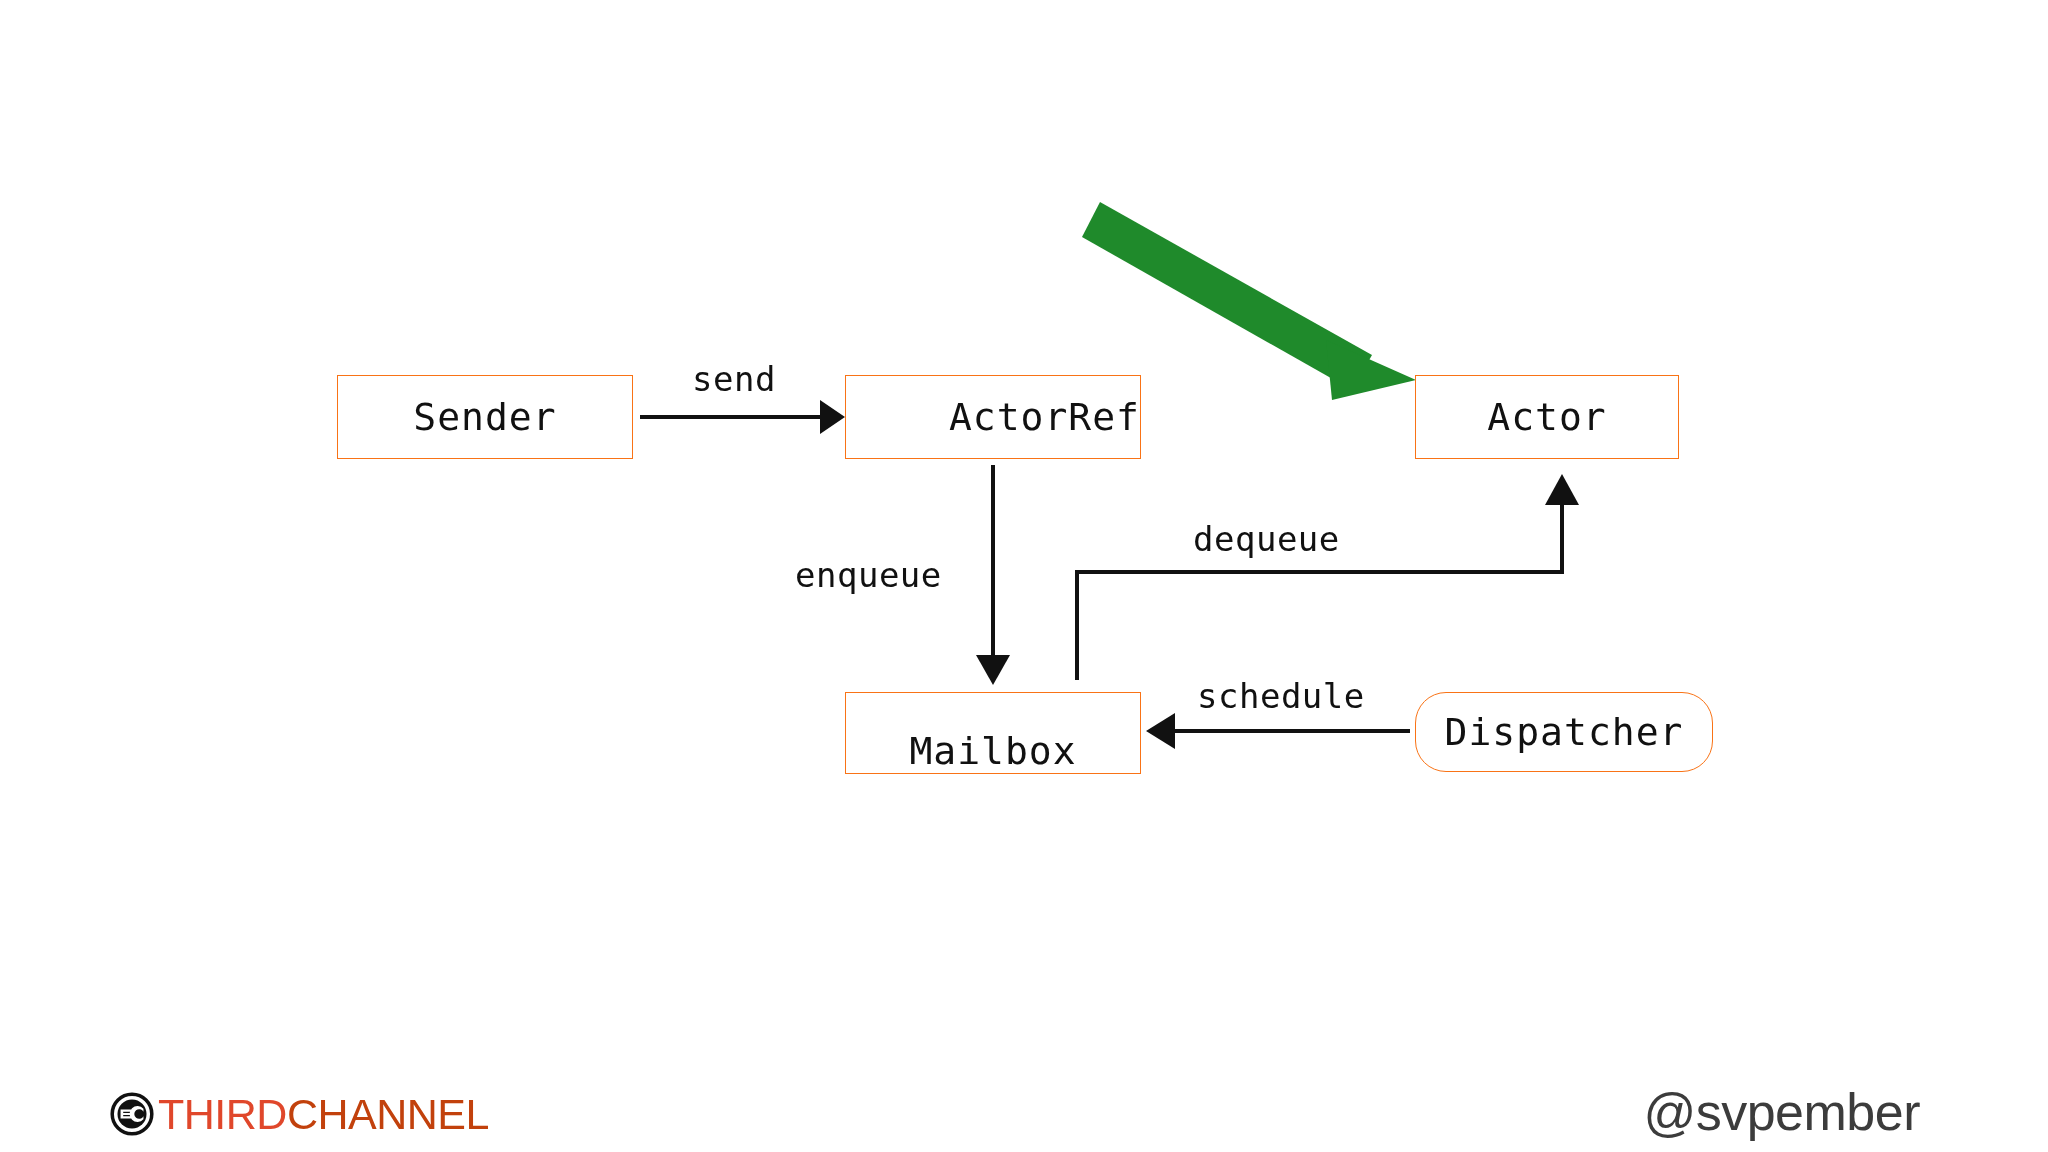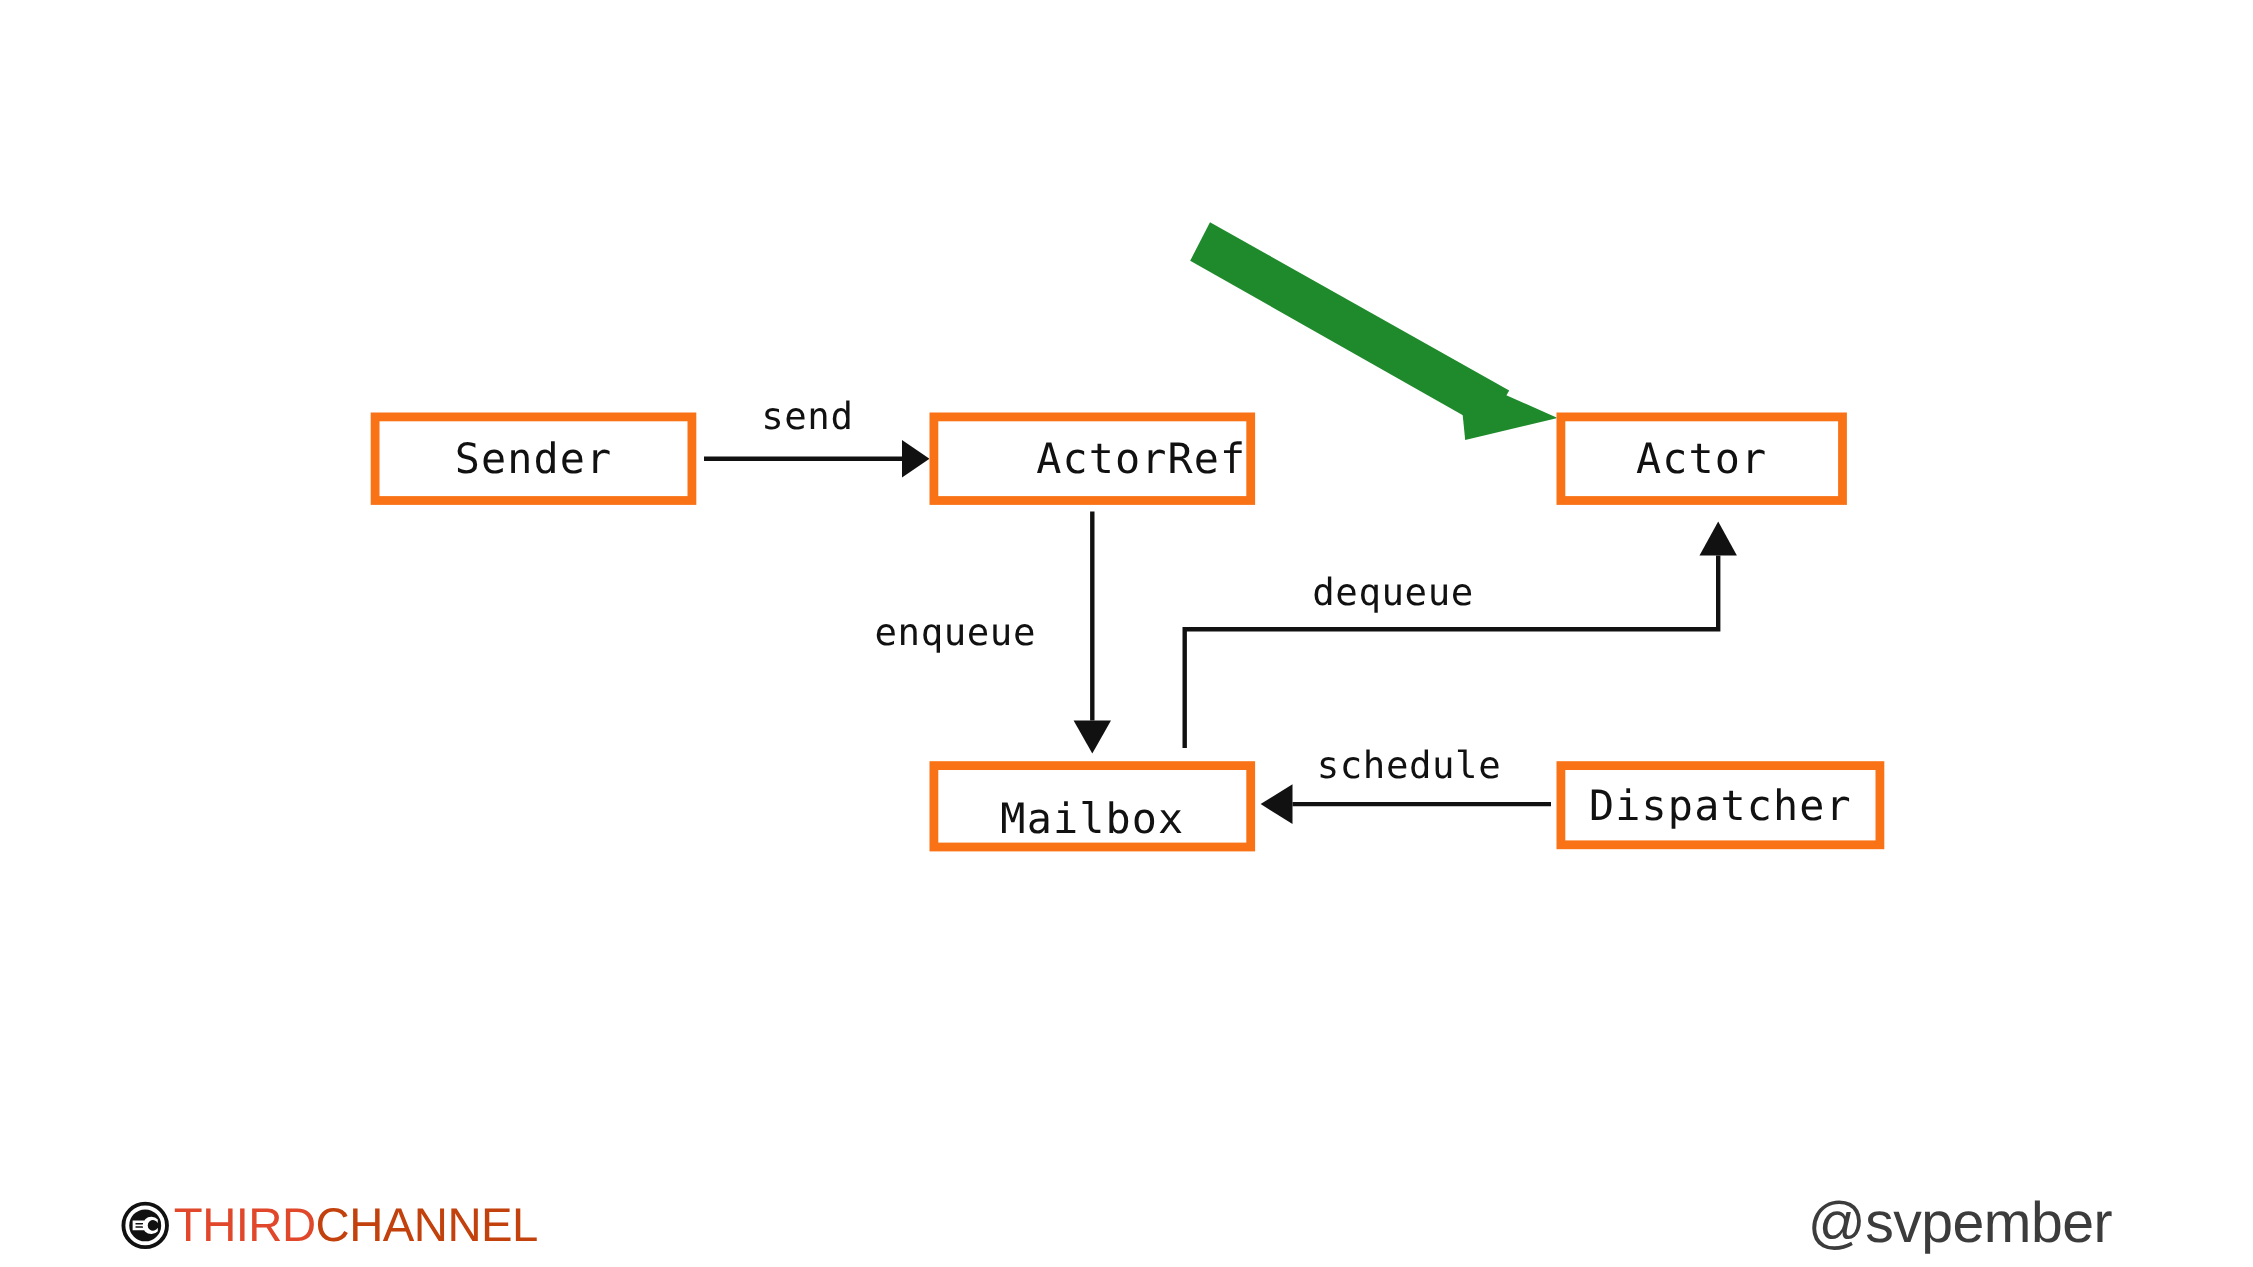--- a/index.html
+++ b/index.html
@@ -25,40 +25,40 @@
     left: 0;
     top: 0;
     width: 2048px;
     height: 1152px;
   }
 
   
   .node-box {
     position: absolute;
     box-sizing: border-box;
-    border: 8px solid #f97316;
+    border: 1px solid #f97316;
     background: #ffffff;
     display: flex;
     align-items: center;
     justify-content: center;
   }
   .node-label {
     font-family: "DejaVu Sans Mono", monospace;
     font-size: 38px;
     font-weight: 400;
     color: #111111;
     letter-spacing: 1px;
     white-space: nowrap;
   }
 
   #node-sender   { left: 337px;  top: 375px; width: 296px; height: 84px; }
   #node-actorref { left: 845px;  top: 375px; width: 296px; height: 84px; justify-content: flex-end; }
   #node-actor    { left: 1415px; top: 375px; width: 264px; height: 84px; }
   #node-mailbox  { left: 845px;  top: 692px; width: 296px; height: 82px; align-items: flex-end; }
-  #node-dispatcher { left: 1415px; top: 692px; width: 298px; height: 80px; }
+  #node-dispatcher { left: 1415px; top: 692px; width: 298px; height: 80px; border-radius: 31px; }
 
   
   .edge-label {
     position: absolute;
     font-family: "DejaVu Sans Mono", monospace;
     font-size: 34px;
     color: #111111;
     white-space: nowrap;
     letter-spacing: 0.5px;
   }

